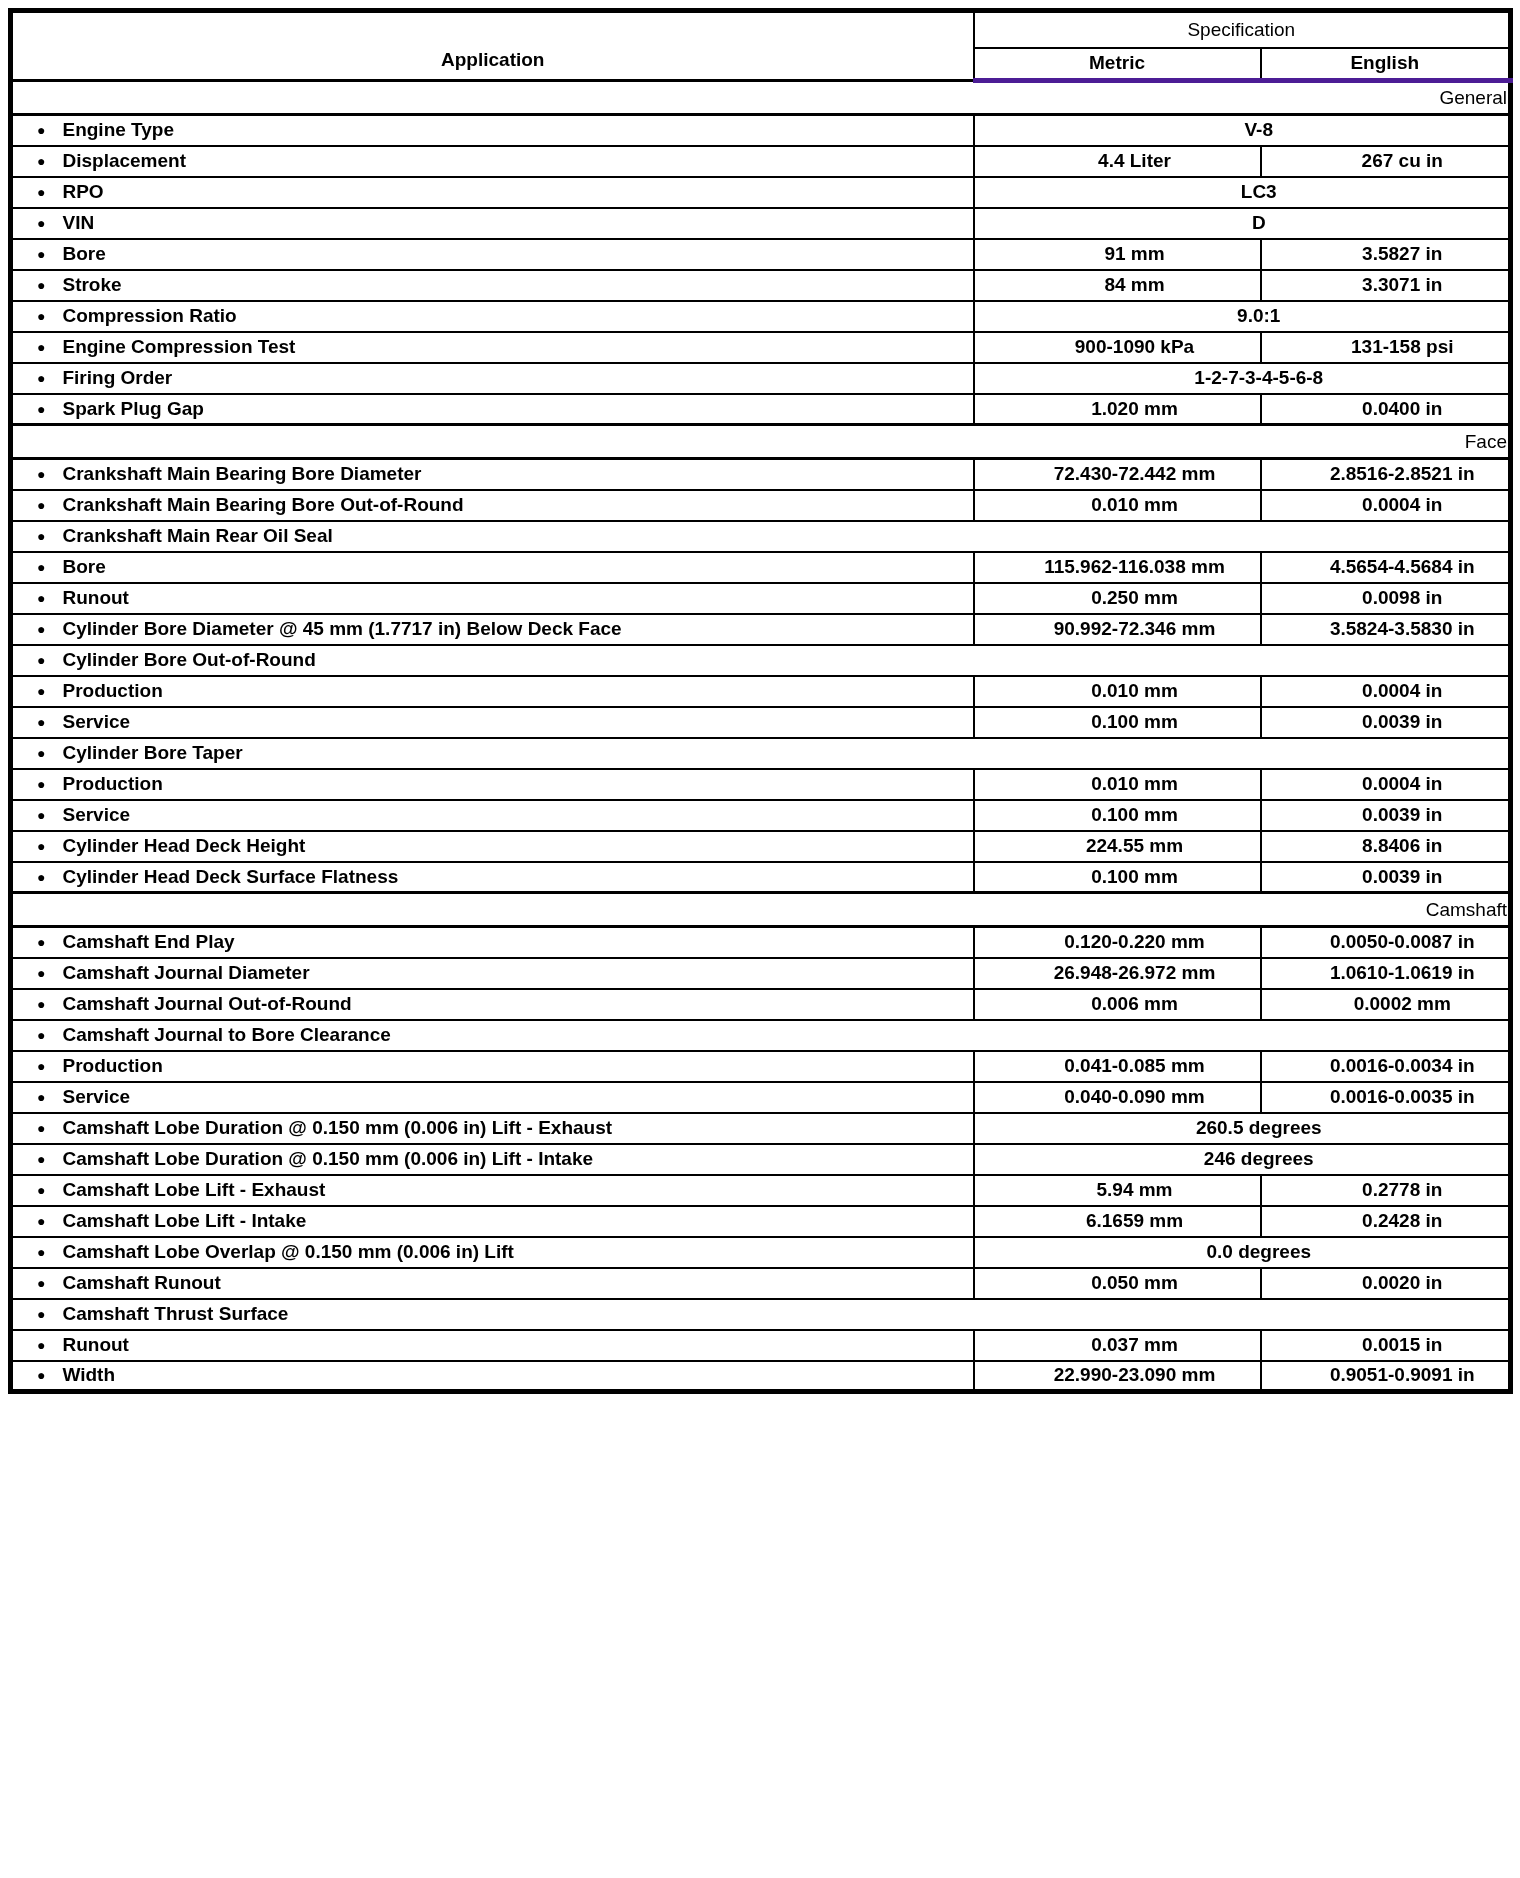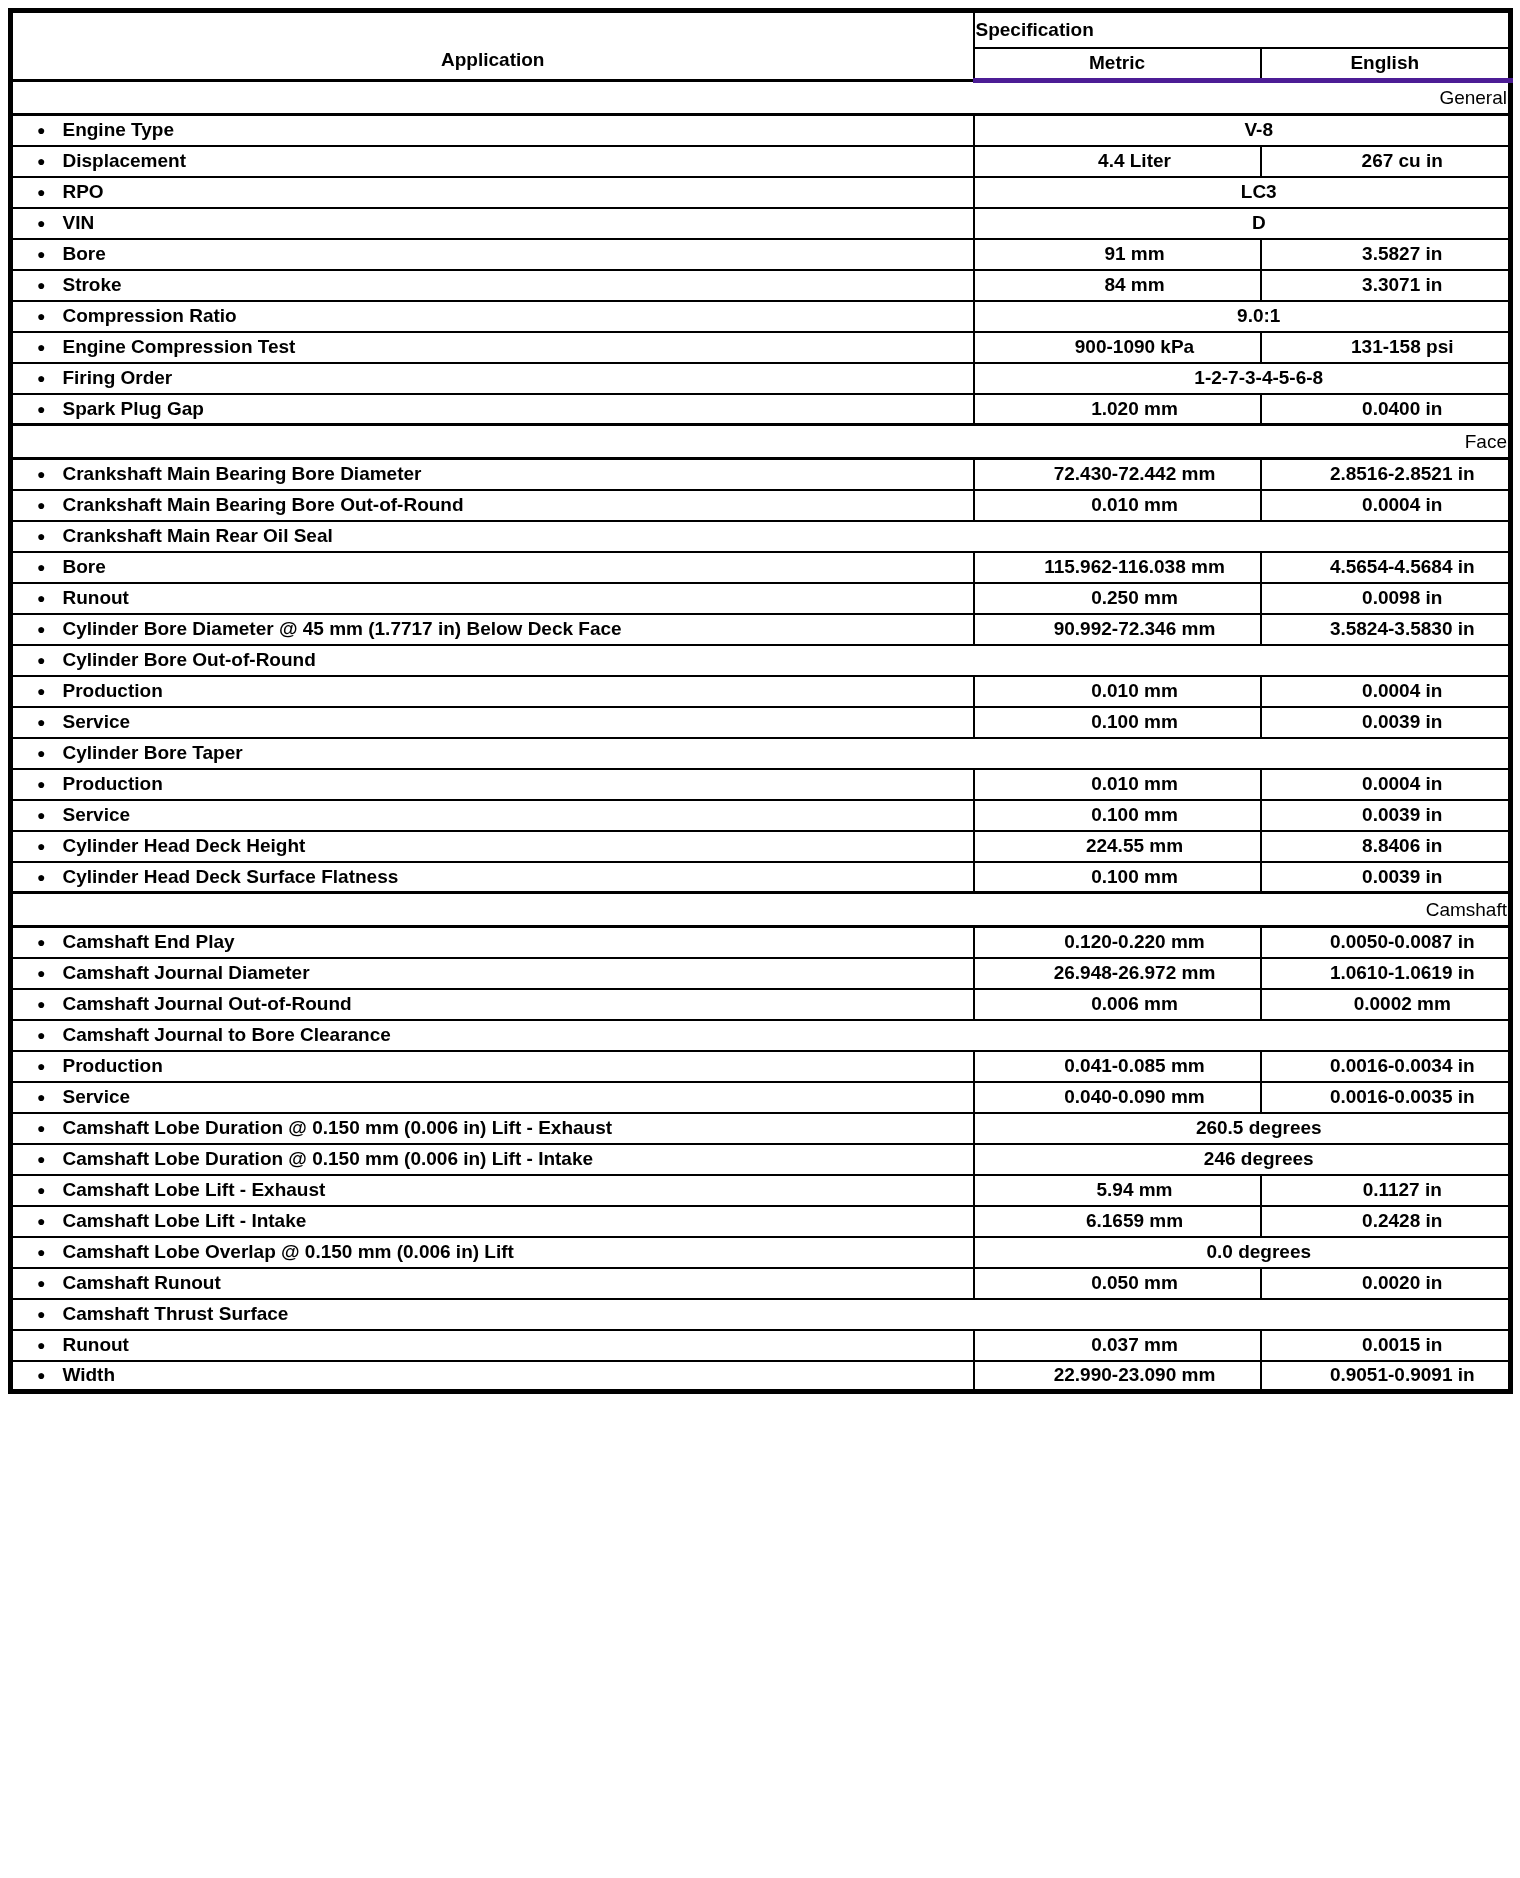--- a/index.html
+++ b/index.html
@@ -35,22 +35,23 @@
   }
   
   td.app-hdr {
     text-align: center;
     vertical-align: bottom;
     font-weight: bold;
     font-size: 20px;
     padding-bottom: 8px;
   }
   td.spec-hdr {
-    vertical-align: middle;
-    font-weight: bold;
+    text-align: center;
+    vertical-align: middle;
+    font-weight: normal;
     font-size: 20px;
     border-bottom-width: 2px;
   }
   td.col-hdr {
     text-align: center;
     vertical-align: middle;
     font-weight: bold;
     font-size: 20px;
   }
   thead tr.hdr-row2 td {
@@ -258,21 +259,21 @@
         <td class="app-cell"><span class="bullet">●</span><span>Camshaft Lobe Duration @ 0.150 mm (0.006 in) Lift - Exhaust</span></td>
         <td class="val-cell" colspan="2">260.5 degrees</td>
       </tr>
       <tr class="data-row">
         <td class="app-cell"><span class="bullet">●</span><span>Camshaft Lobe Duration @ 0.150 mm (0.006 in) Lift - Intake</span></td>
         <td class="val-cell" colspan="2">246 degrees</td>
       </tr>
       <tr class="data-row">
         <td class="app-cell"><span class="bullet">●</span><span>Camshaft Lobe Lift - Exhaust</span></td>
         <td class="val-cell">5.94 mm</td>
-        <td class="val-cell">0.1127 in</td>
+        <td class="val-cell">0.2778 in</td>
       </tr>
       <tr class="data-row">
         <td class="app-cell"><span class="bullet">●</span><span>Camshaft Lobe Lift - Intake</span></td>
         <td class="val-cell">6.1659 mm</td>
         <td class="val-cell">0.2428 in</td>
       </tr>
       <tr class="data-row">
         <td class="app-cell"><span class="bullet">●</span><span>Camshaft Lobe Overlap @ 0.150 mm (0.006 in) Lift</span></td>
         <td class="val-cell" colspan="2">0.0 degrees</td>
       </tr>

